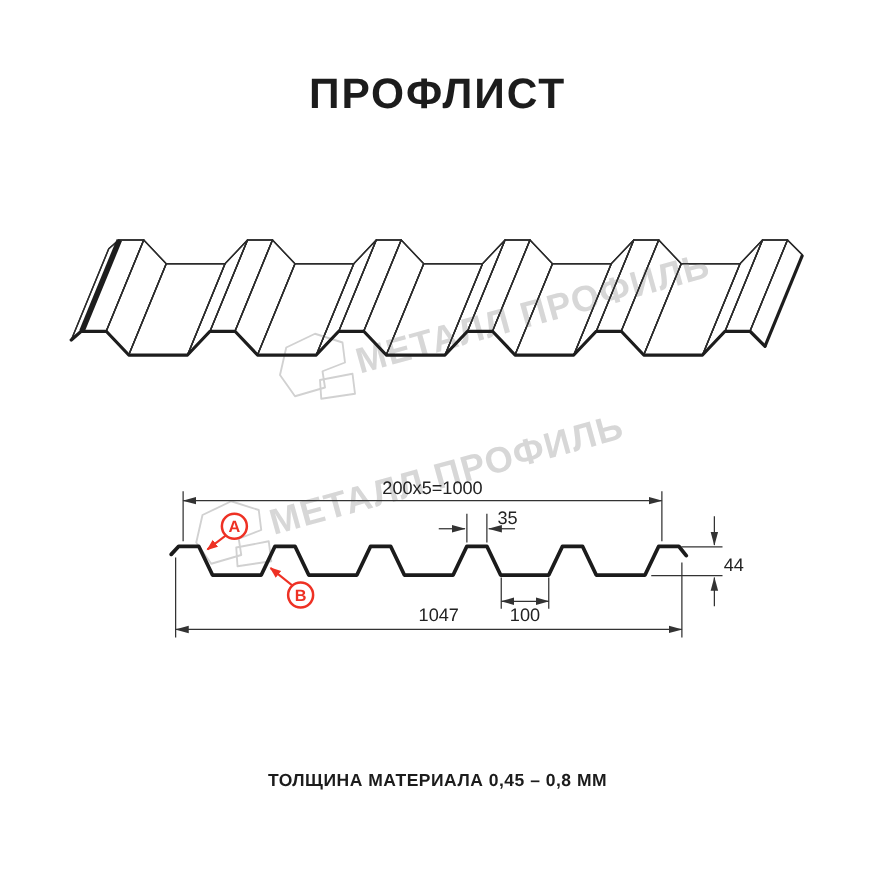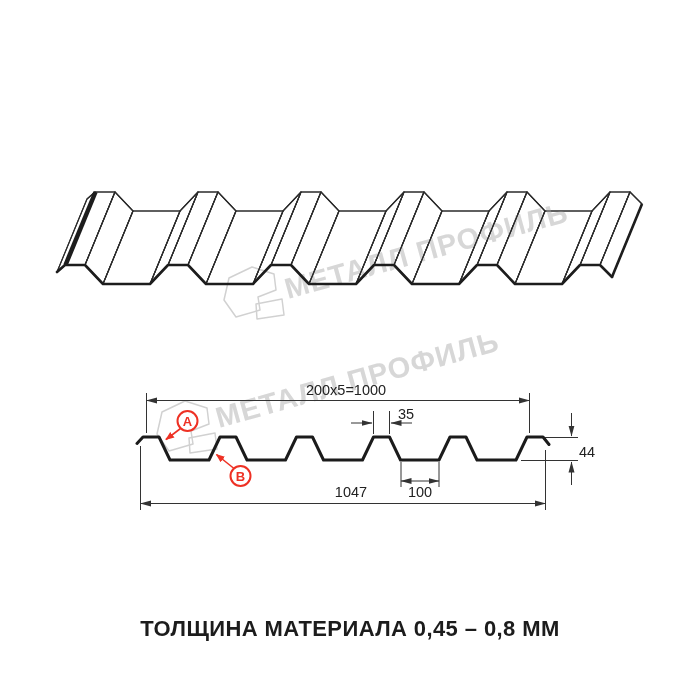--- a/index.html
+++ b/index.html
@@ -1,37 +1,38 @@
 <!DOCTYPE html>
 <html><head>
 <meta charset="utf-8">
 <style>
   html,body{margin:0;padding:0;background:#ffffff;}
   #page{position:relative;width:700px;height:700px;background:#ffffff;overflow:hidden;
         font-family:"Liberation Sans","DejaVu Sans",sans-serif;}
   .center-text{position:absolute;left:0;right:0;text-align:center;color:#1c1c1c;}
   #title{top:56px;font-size:34px;font-weight:800;letter-spacing:1.5px;}
   #subtitle{top:100px;font-size:15.5px;font-weight:700;letter-spacing:0.8px;}
-  #footer{top:616px;font-size:22px;font-weight:600;letter-spacing:0.4px;}
+  #footer{top:616px;font-size:14px;font-weight:600;letter-spacing:0.4px;}
   svg{position:absolute;top:0;left:0;}
   .dim{stroke:#333;stroke-width:1;fill:none;}
   .dimtext{fill:#222;font-size:14.5px;font-weight:400;}
   .redline{stroke:#ee3124;stroke-width:1.6;fill:none;}
   .redcircle{stroke:#ee3124;stroke-width:2;fill:none;}
   .redtext{fill:#ee3124;font-size:13px;font-weight:700;}
   .wm-logo{stroke:#cfcfcf;stroke-width:1.5;fill:none;stroke-linejoin:round;}
   .wm-text{fill:#d5d5d5;font-size:29px;font-weight:700;letter-spacing:1px;}
   .profile{stroke:#1b1b1b;stroke-width:3;fill:none;stroke-linejoin:round;stroke-linecap:round;}
   .front3d{stroke:#1d1d1d;stroke-width:2.6;fill:none;stroke-linejoin:round;stroke-linecap:round;}
 </style>
 </head>
 <body>
 
 <div id="page">
 
+  <div id="title" class="center-text">ПРОФЛИСТ</div>
 
   <svg width="700" height="700" viewBox="0 0 700 700">
     <defs>
       <marker id="arrE" markerWidth="12" markerHeight="8" refX="10.5" refY="4" orient="auto" markerUnits="userSpaceOnUse">
         <path d="M0,1 L11,4 L0,7 Z" fill="#333"></path>
       </marker>
       <marker id="arrS" markerWidth="12" markerHeight="8" refX="10.5" refY="4" orient="auto-start-reverse" markerUnits="userSpaceOnUse">
         <path d="M0,1 L11,4 L0,7 Z" fill="#333"></path>
       </marker>
       <marker id="arrRed" markerWidth="11" markerHeight="9" refX="8" refY="4" orient="auto" markerUnits="userSpaceOnUse">

